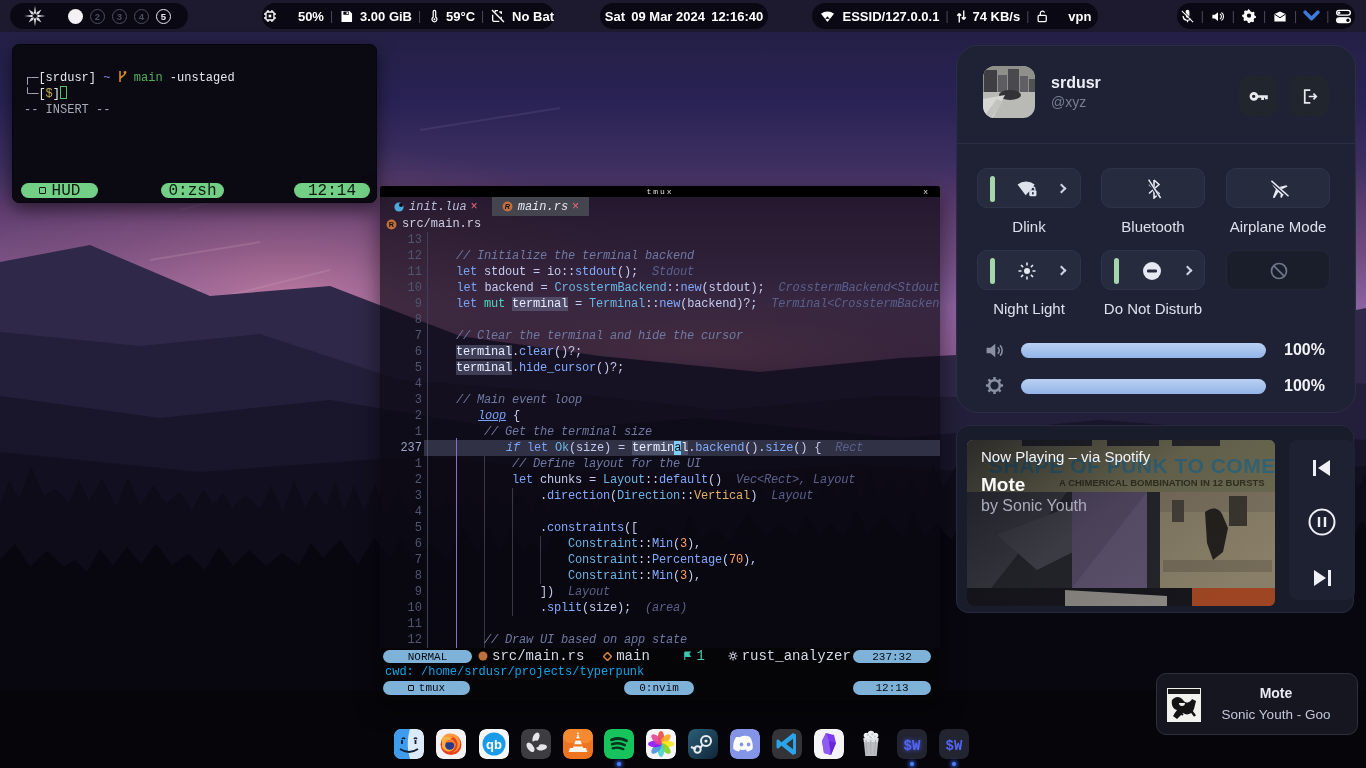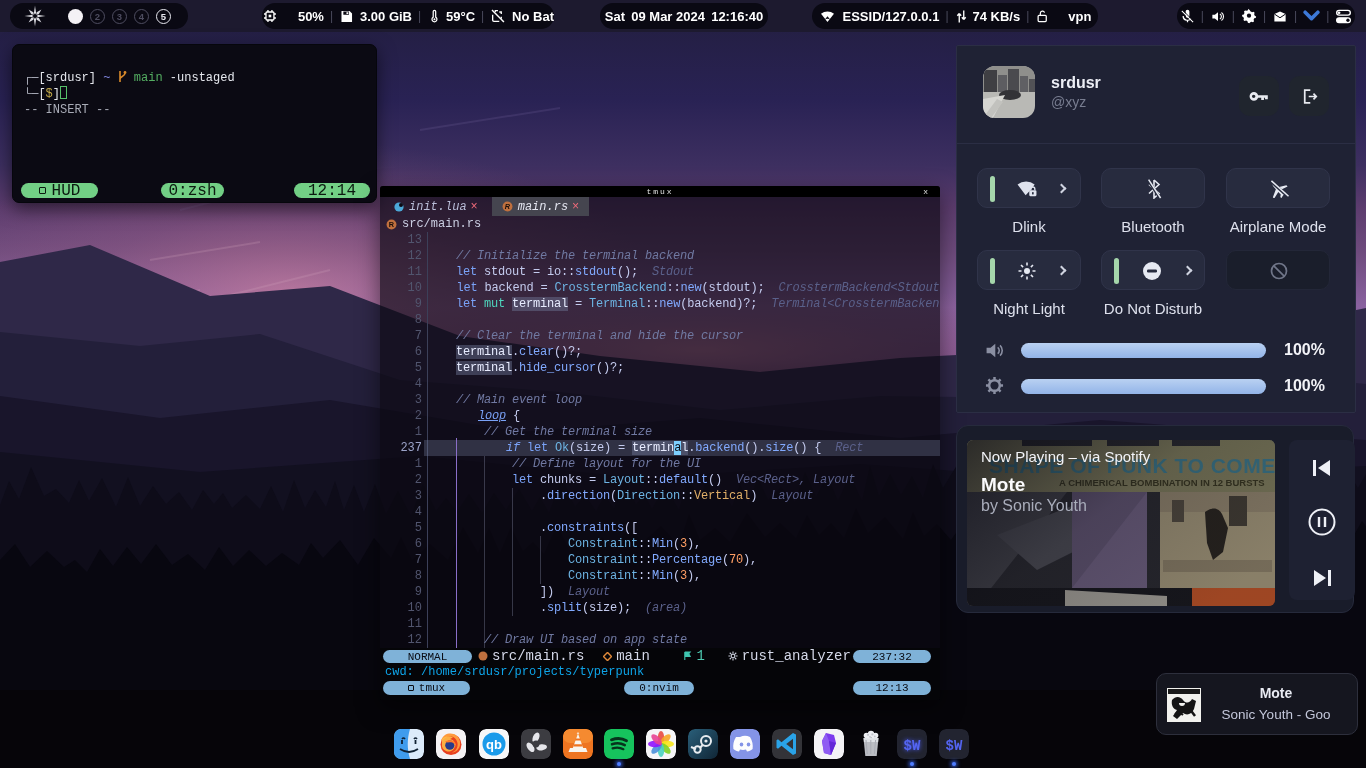--- a/index.html
+++ b/index.html
@@ -33,21 +33,21 @@
 .orn{color:#e0af68;}
 .hint{color:#5a608a;font-style:italic;}
 .hl{background:rgba(110,120,150,0.45);color:#e8ecff;}
 .white{color:#c4cbee;}
 .mut{color:#4fd6be;}
 .cur{background:#7dcfff;color:#0c0e16;}
 .u{text-decoration:underline;}
 
 .spill{position:absolute;height:13px;background:#7fb2d8;border-radius:7px;color:#090b12;font-family:"Liberation Mono",monospace;font-size:11px;display:flex;align-items:center;justify-content:center;}
 
-#panel{position:absolute;left:956px;top:45px;width:400px;height:368px;background:#1f2234;border-radius:2px;border:1px solid #2b2e44;}
+#panel{position:absolute;left:956px;top:45px;width:400px;height:368px;background:#1f2234;border-radius:22px;border:1px solid #2b2e44;}
 .tog{position:absolute;width:104px;height:40px;background:#272b3e;border-radius:10px;border:1px solid #30344a;}
 .gbar{position:absolute;left:12px;top:7px;width:5px;height:26px;border-radius:3px;background:#a5d6ab;}
 .tlabel{position:absolute;width:140px;text-align:center;font-size:15px;color:#dde0ec;}
 .chev{position:absolute;width:7px;height:7px;border-right:2px solid #cfd3e0;border-top:2px solid #cfd3e0;transform:rotate(45deg);}
 .slider{position:absolute;width:245px;height:15px;border-radius:8px;background:linear-gradient(180deg,#b9d1f2,#93b4e8);}
 .pct{position:absolute;font-size:16px;font-weight:700;color:#f2f3f7;}
 
 #media{position:absolute;left:956px;top:425px;width:398px;height:188px;background:#191c2a;border-radius:12px;border:1px solid #262a3c;}
 #mctl{position:absolute;left:332px;top:14px;width:66px;height:160px;background:#1e2132;border-radius:8px;}
 

